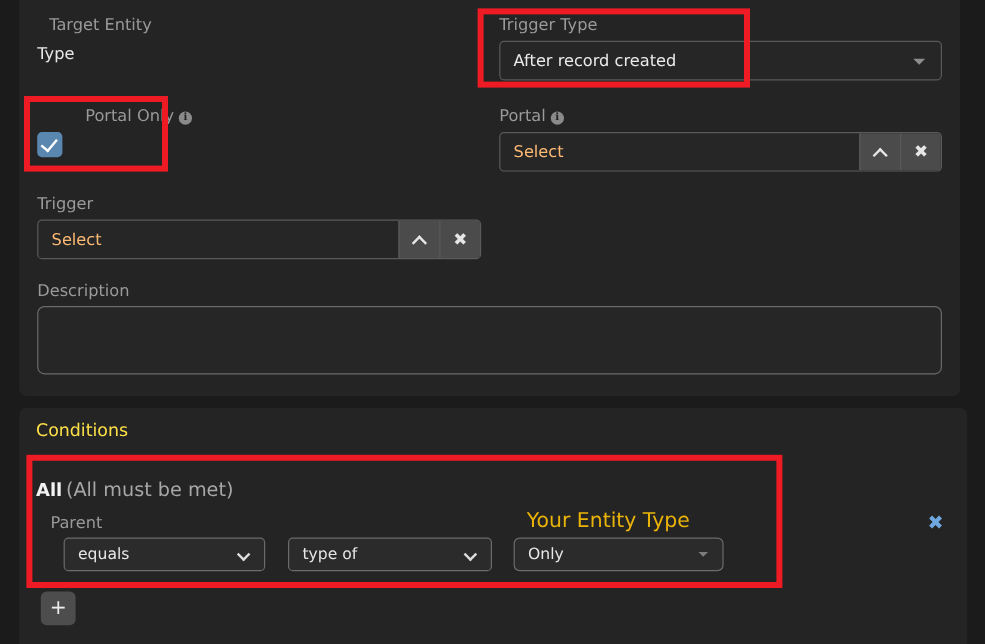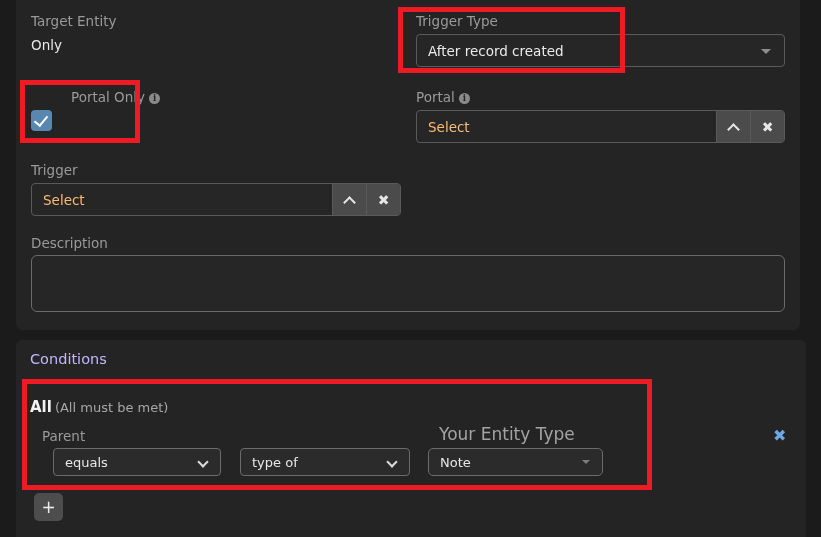--- a/index.html
+++ b/index.html
@@ -111,35 +111,35 @@
   #description-box {
     position: absolute;
     background: #262626;
     border: 1px solid #6a6a6a;
     border-radius: 6px;
   }
 
   
   #conditions-title {
     position: absolute;
-    color: #c4b5fd;
+    color: #fde047;
     font-size: 14.5px;
     left: 30px; top: 351px;
   }
   #all-label {
     position: absolute;
     left: 30px; top: 398px;
     color: #f2f2f2;
     font-size: 15px;
     font-weight: bold;
     white-space: nowrap;
   }
   #all-label .sub {
     font-weight: normal;
-    font-size: 13px;
+    font-size: 16px;
     color: #a7a7a7;
     margin-left: 3px;
   }
   .native-select {
     position: absolute;
     background: #2b2b2b;
     border: 1px solid #6b6b6b;
     border-radius: 4px;
     color: #e7e7e7;
     font-size: 13px;
@@ -159,21 +159,21 @@
     content: "";
     position: absolute;
     left: 0; top: 0;
     width: 6px; height: 6px;
     border-right: 2px solid #dcdcdc;
     border-bottom: 2px solid #dcdcdc;
     transform: rotate(45deg);
   }
   #entity-annotation {
     position: absolute;
-    color: #a3a3a3;
+    color: #eab308;
     font-size: 17px;
     left: 439px; top: 424px;
     white-space: nowrap;
   }
   #condition-remove {
     position: absolute;
     left: 773px; top: 426px;
     color: #6fa8e0;
     font-size: 16px;
     font-weight: bold;
@@ -222,22 +222,22 @@
   #redbox-trigger-type { left: 398px; top: 7px; width: 227px; height: 66px; }
   #redbox-conditions { left: 22px; top: 379px; width: 630px; height: 111px; }
 </style>
 </head>
 <body>
 
 <div id="root">
 
   <div class="panel" id="main-panel"></div>
 
-  <div class="field-label" style="left:31px; top:13px;">Target Entity</div>
-  <div class="value-text" style="left:31px; top:37px;">Only</div>
+  <div class="field-label" style="left:41px; top:13px;">Target Entity</div>
+  <div class="value-text" style="left:31px; top:37px;">Type</div>
 
   <div class="field-label" style="left:31px; top:89px;margin-left:40px;">
     <span>Portal Only</span><span class="info-icon">i</span>
   </div>
   <div id="portal-only-checkbox"></div>
 
   <div class="field-label" style="left:31px; top:162px;">Trigger</div>
   <div class="inputbox" style="left:31px; top:183px; width:370px; height:33px;">
     <div class="txt">Select</div>
     <div class="sidebtn">
@@ -284,21 +284,21 @@
     <span>type of</span>
     <span class="chev-down"></span>
   </div>
 
   <div class="native-select" style="left:53px; top:448px; width:168px; height:28px;">
     <span>equals</span>
     <span class="chev-down"></span>
   </div>
 
   <div class="native-select" style="left:428px; top:448px; width:175px; height:28px; border-radius:5px;">
-    <span>Note</span>
+    <span>Only</span>
     <span class="dropdown-caret" style="border-top-color:#7d7d7d; border-left-width:4px; border-right-width:4px; border-top-width:4px; right:12px;"></span>
   </div>
 
   <div id="entity-annotation">Your Entity Type</div>
 
   <div id="condition-remove">✖</div>
 
   <div id="add-condition-button">+</div>
 
   <div class="redbox" id="redbox-portal-only"></div>

